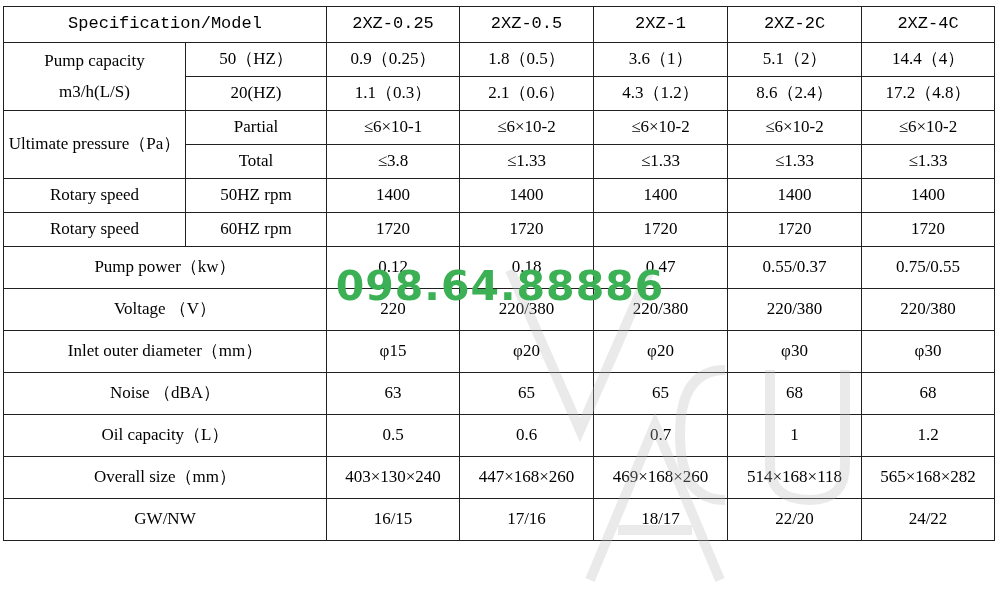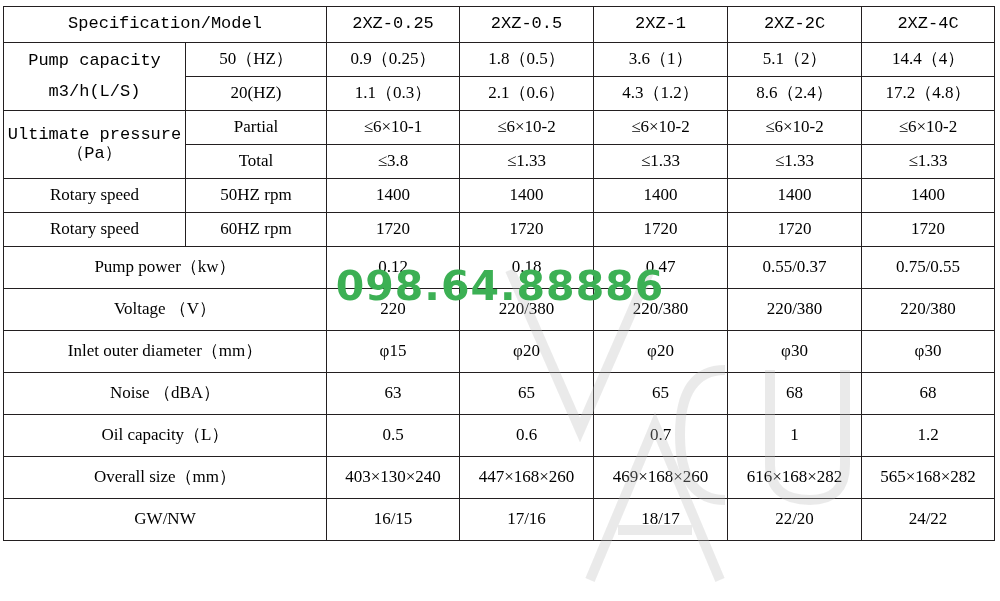--- a/index.html
+++ b/index.html
@@ -62,21 +62,20 @@
     border: 1px solid #231f20;
     text-align: center;
     vertical-align: middle;
     font-size: 17px;
     line-height: 1.1;
     padding: 4px 2px;
     background: transparent;
   }
   td.rowlabel-wide {
     font-size: 17px;
-    font-family: Liberation Mono, monospace;
   }
   td.sublabel {
     font-size: 17px;
   }
   .col-a { width: 182px; }
   .col-b { width: 141px; }
   .col-c { width: 133px; }
   .col-d { width: 134px; }
   .col-e { width: 134px; }
   .col-f { width: 134px; }
@@ -229,21 +228,21 @@
         <td>0.7</td>
         <td>1</td>
         <td>1.2</td>
       </tr>
 
       <tr class="h-42">
         <td colspan="2">Overall size（mm）</td>
         <td>403×130×240</td>
         <td>447×168×260</td>
         <td>469×168×260</td>
-        <td>616×168×282</td>
+        <td>514×168×118</td>
         <td>565×168×282</td>
       </tr>
 
       <tr class="h-42">
         <td colspan="2">GW/NW</td>
         <td>16/15</td>
         <td>17/16</td>
         <td>18/17</td>
         <td>22/20</td>
         <td>24/22</td>

